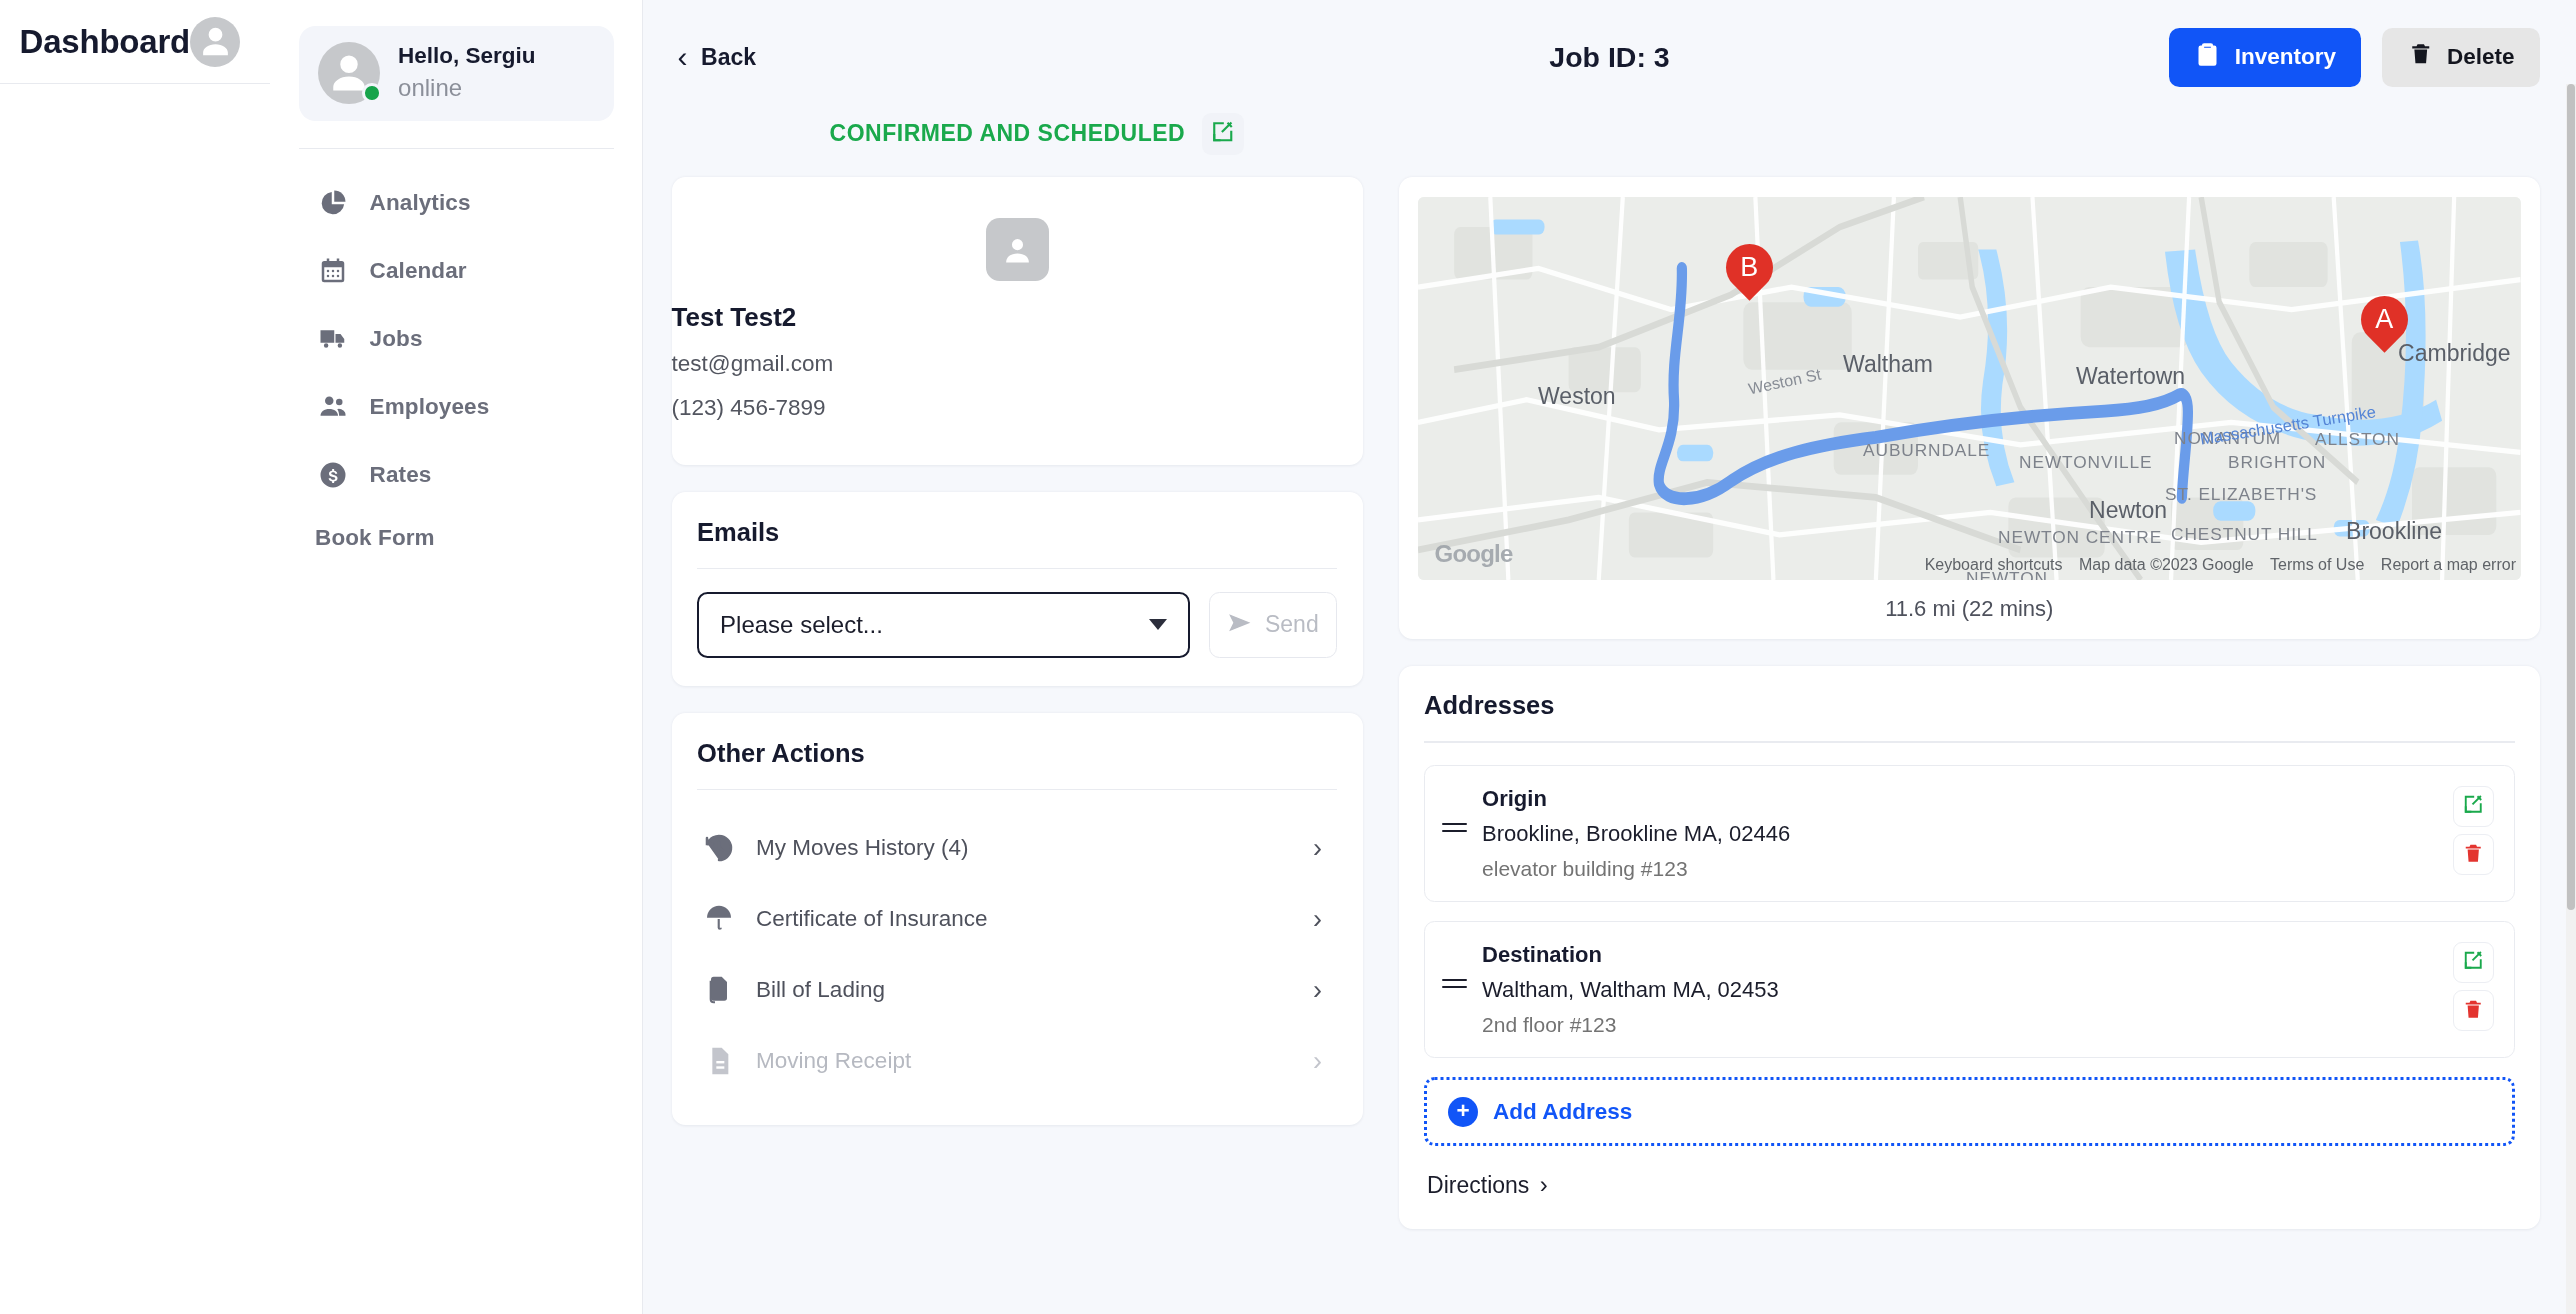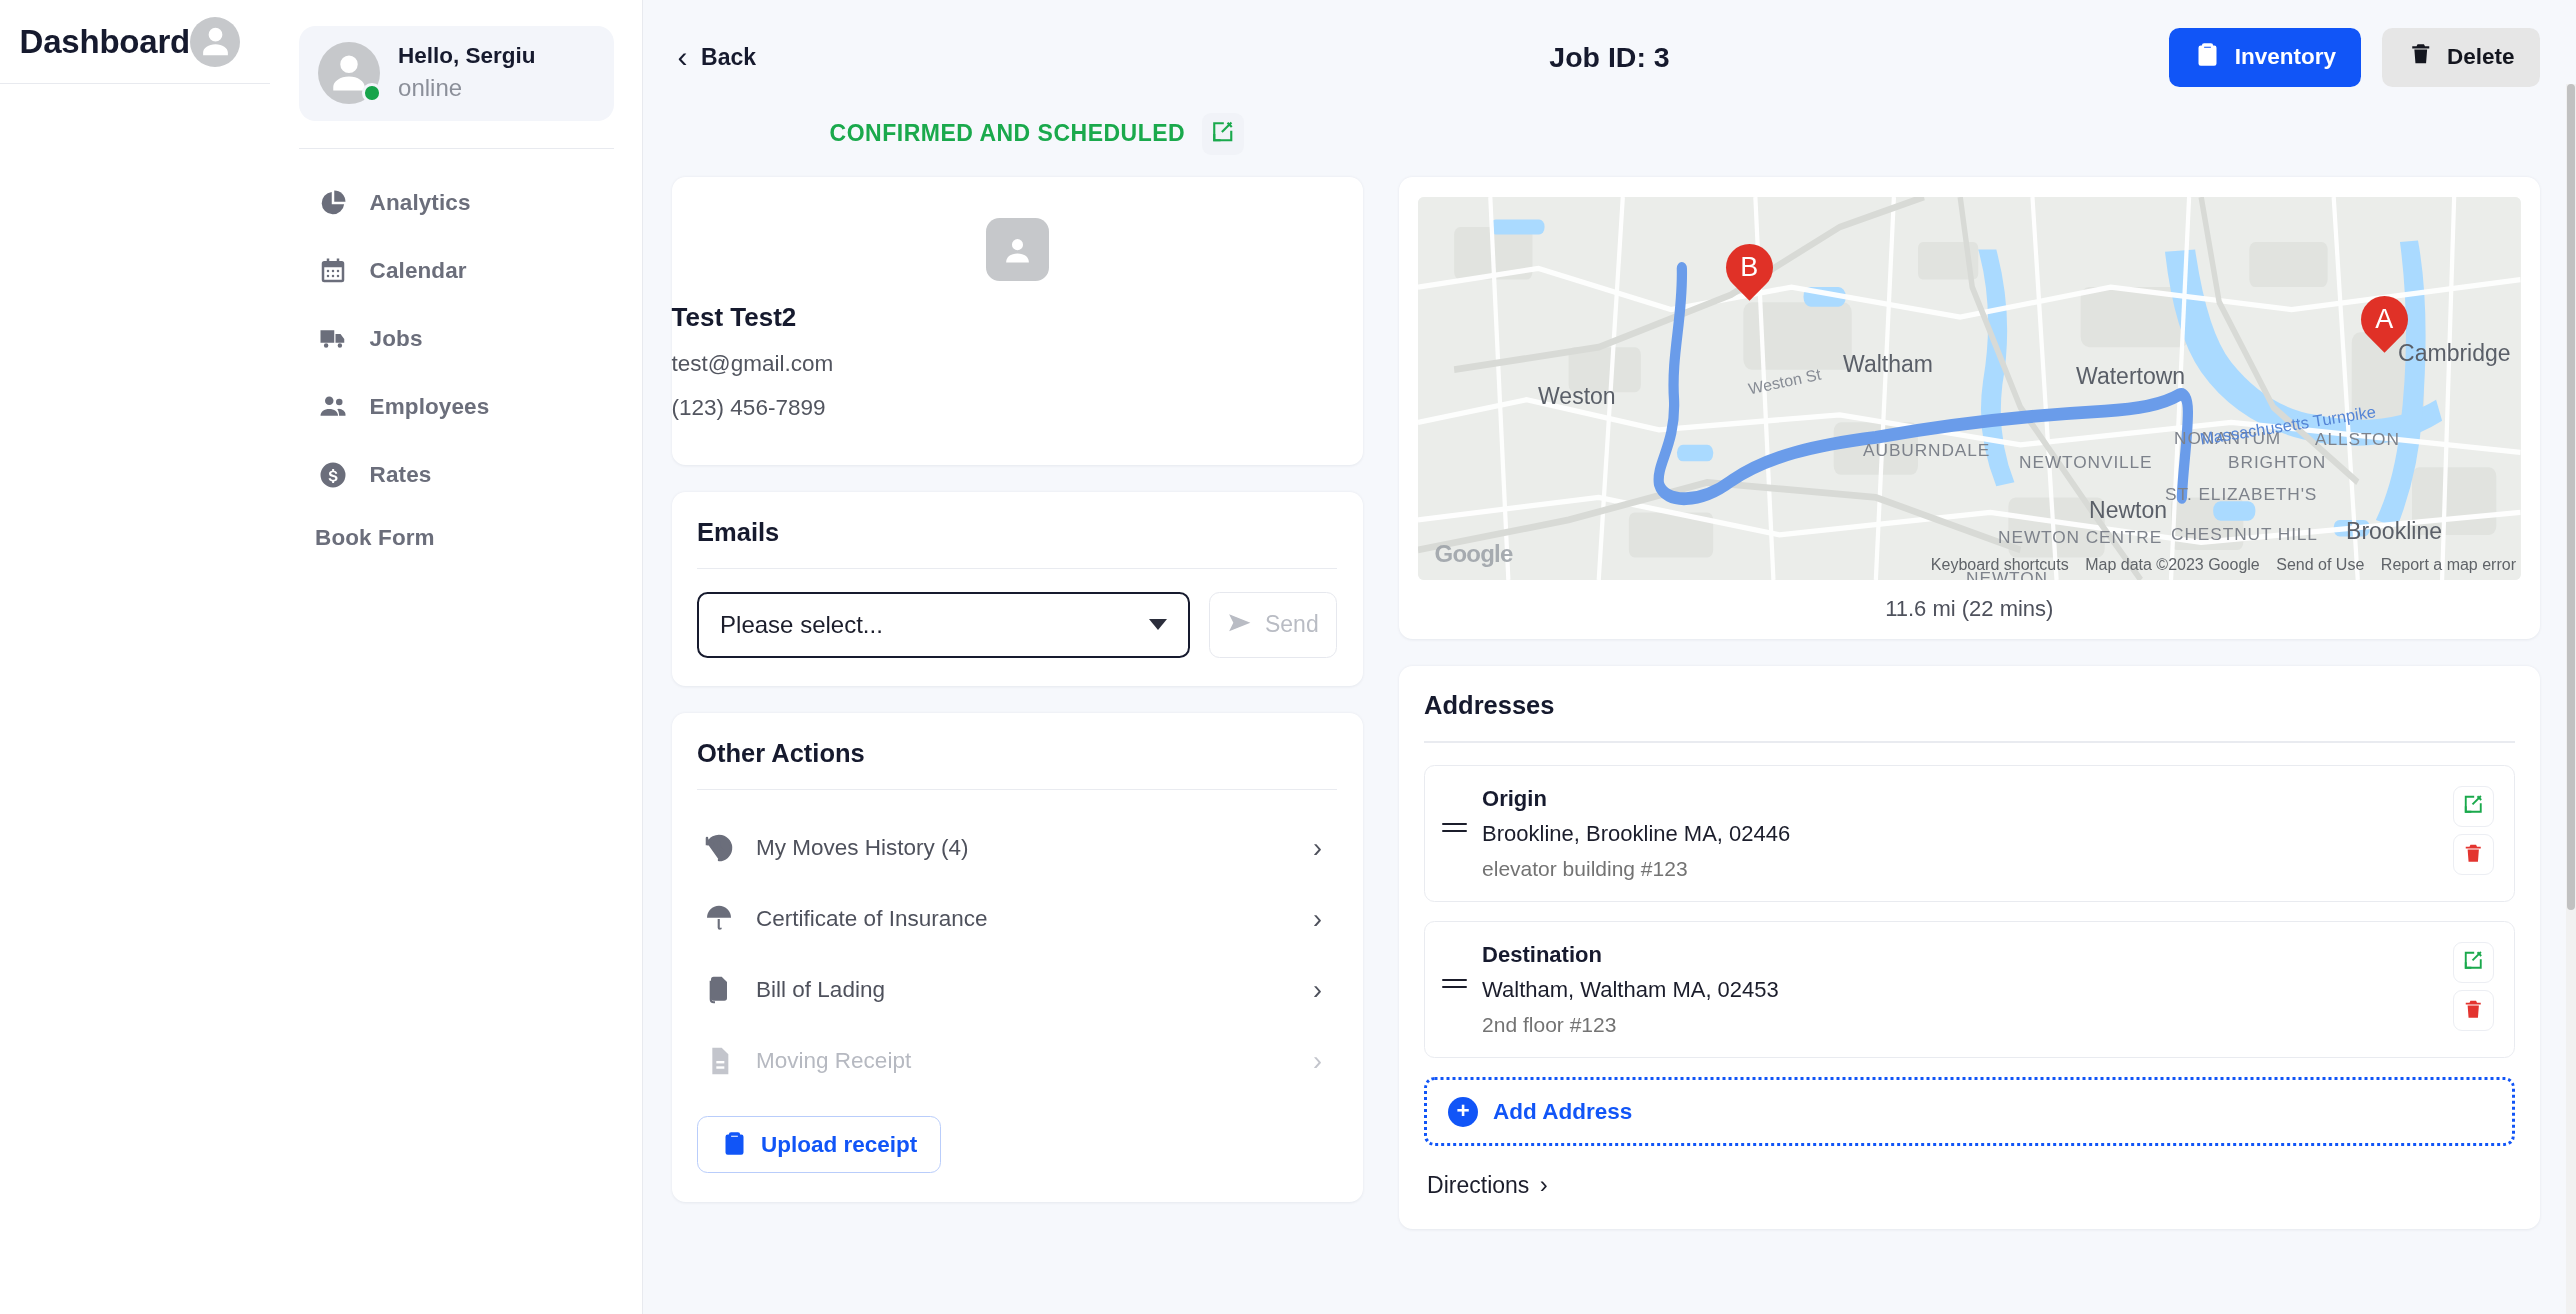--- a/index.html
+++ b/index.html
@@ -434,28 +434,20 @@
                 <svg viewBox="0 0 24 24">
                     <path d="M7 2h7l5 5v15H7V2z"></path>
                     <rect x="10" y="12" width="6" height="1.8" fill="#fff"></rect>
                     <rect x="10" y="16" width="6" height="1.8" fill="#fff"></rect>
                   </svg>
               </span>
               <span class="action-label">Moving Receipt</span>
               <span class="action-chev">›</span>
             </div>
 
-            <div class="upload-btn">
-              <span>
-                <svg viewBox="0 0 24 24">
-                    <path d="M9 2h6a2 2 0 012 2h1a2 2 0 012 2v14a2 2 0 01-2 2H6a2 2 0 01-2-2V6a2 2 0 012-2h1a2 2 0 012-2zm0 3v1h6V5H9zm-3 5h10v10H6V10zm2.6 5.1l-1.1 1.1 2 2 3.4-3.4-1.1-1.1-2.3 2.3-.9-.9z"></path>
-                  </svg>
-              </span>
-              <span class="upload-label">Upload receipt</span>
-            </div>
           </div>
         </div>
 
         <div class="col-right">
 
           <div class="card map-card">
             <div class="map">
               <svg viewBox="0 0 1830 510" preserveAspectRatio="none">
                 <rect width="1830" height="510" fill="#ebedea"></rect>
 
@@ -542,21 +534,21 @@
               <div class="pin" style="left:943px;top:99px">
                 <div class="pin-body">
                     <span class="pin-letter">A</span>
                   </div>
               </div>
 
               <div class="google-wm">Google</div>
               <div class="map-credits">
                 <span class="map-credit">Keyboard shortcuts</span>
                 <span class="map-credit">Map data ©2023 Google</span>
-                <span class="map-credit">Send of Use</span>
+                <span class="map-credit">Terms of Use</span>
                 <span class="map-credit">Report a map error</span>
               </div>
             </div>
             <div class="map-distance">11.6 mi (22 mins)</div>
           </div>
 
           <div class="card addr-card">
             <div class="card-title">Addresses</div>
             <div class="card-hr"></div>
 

